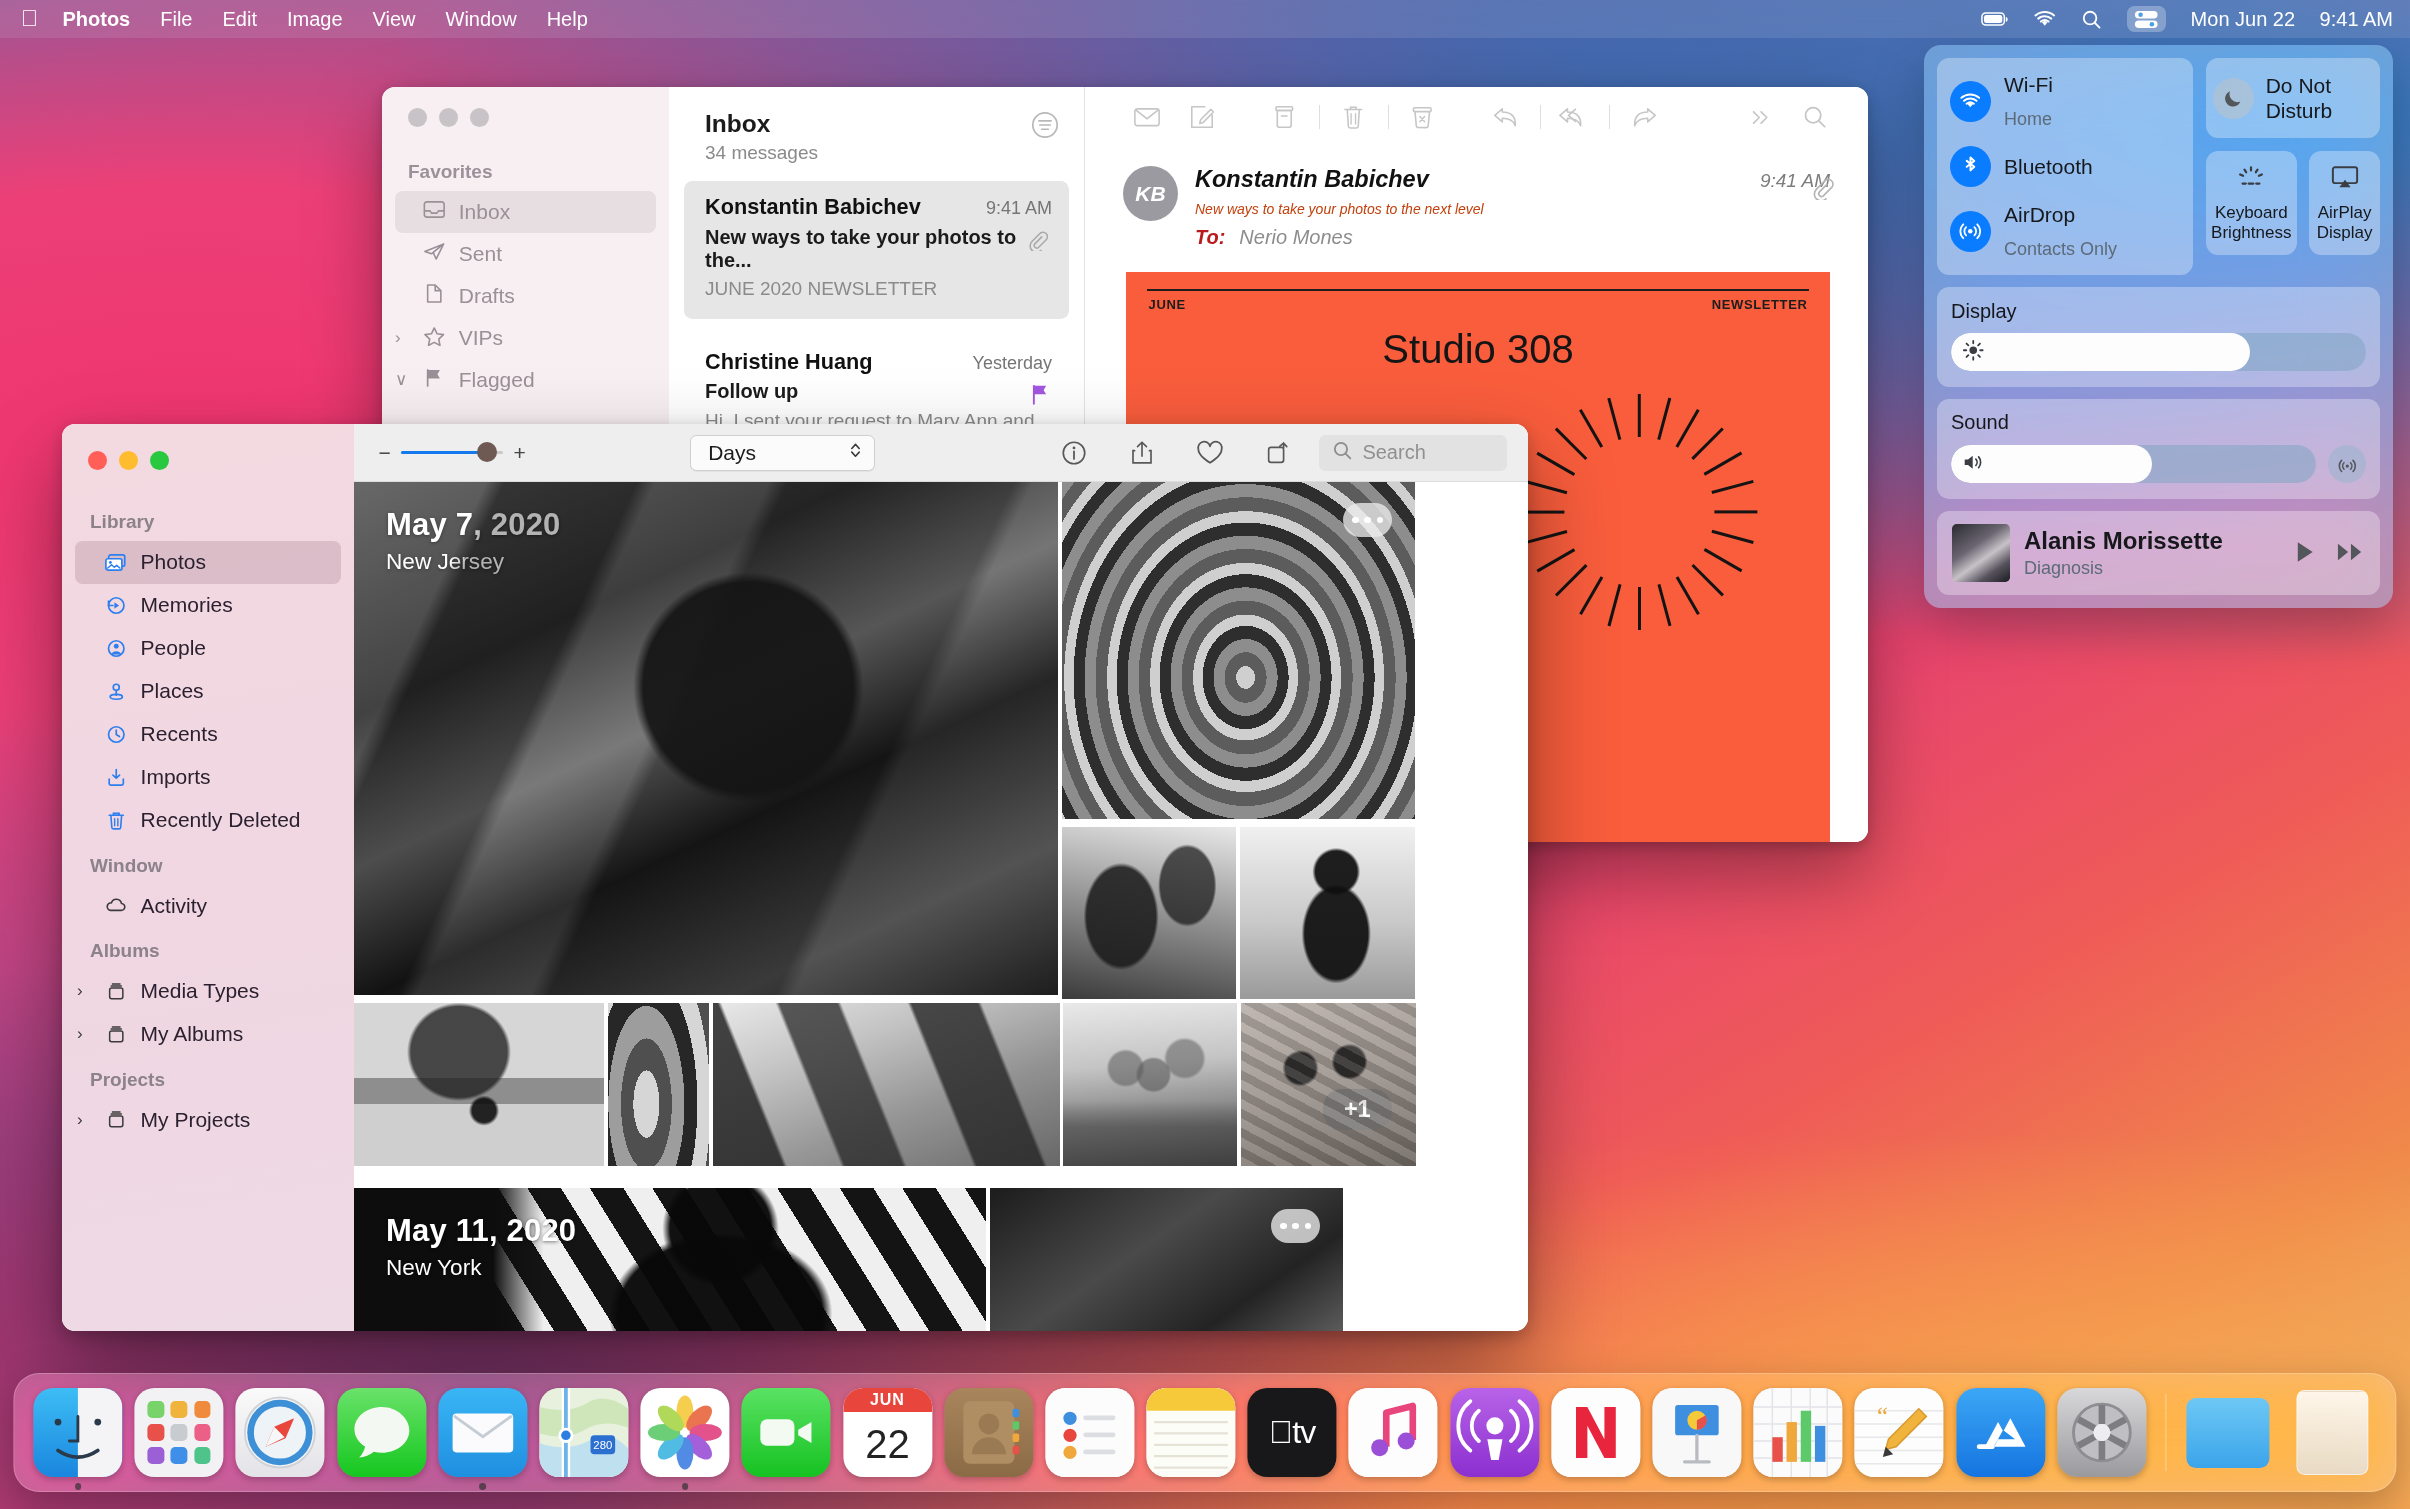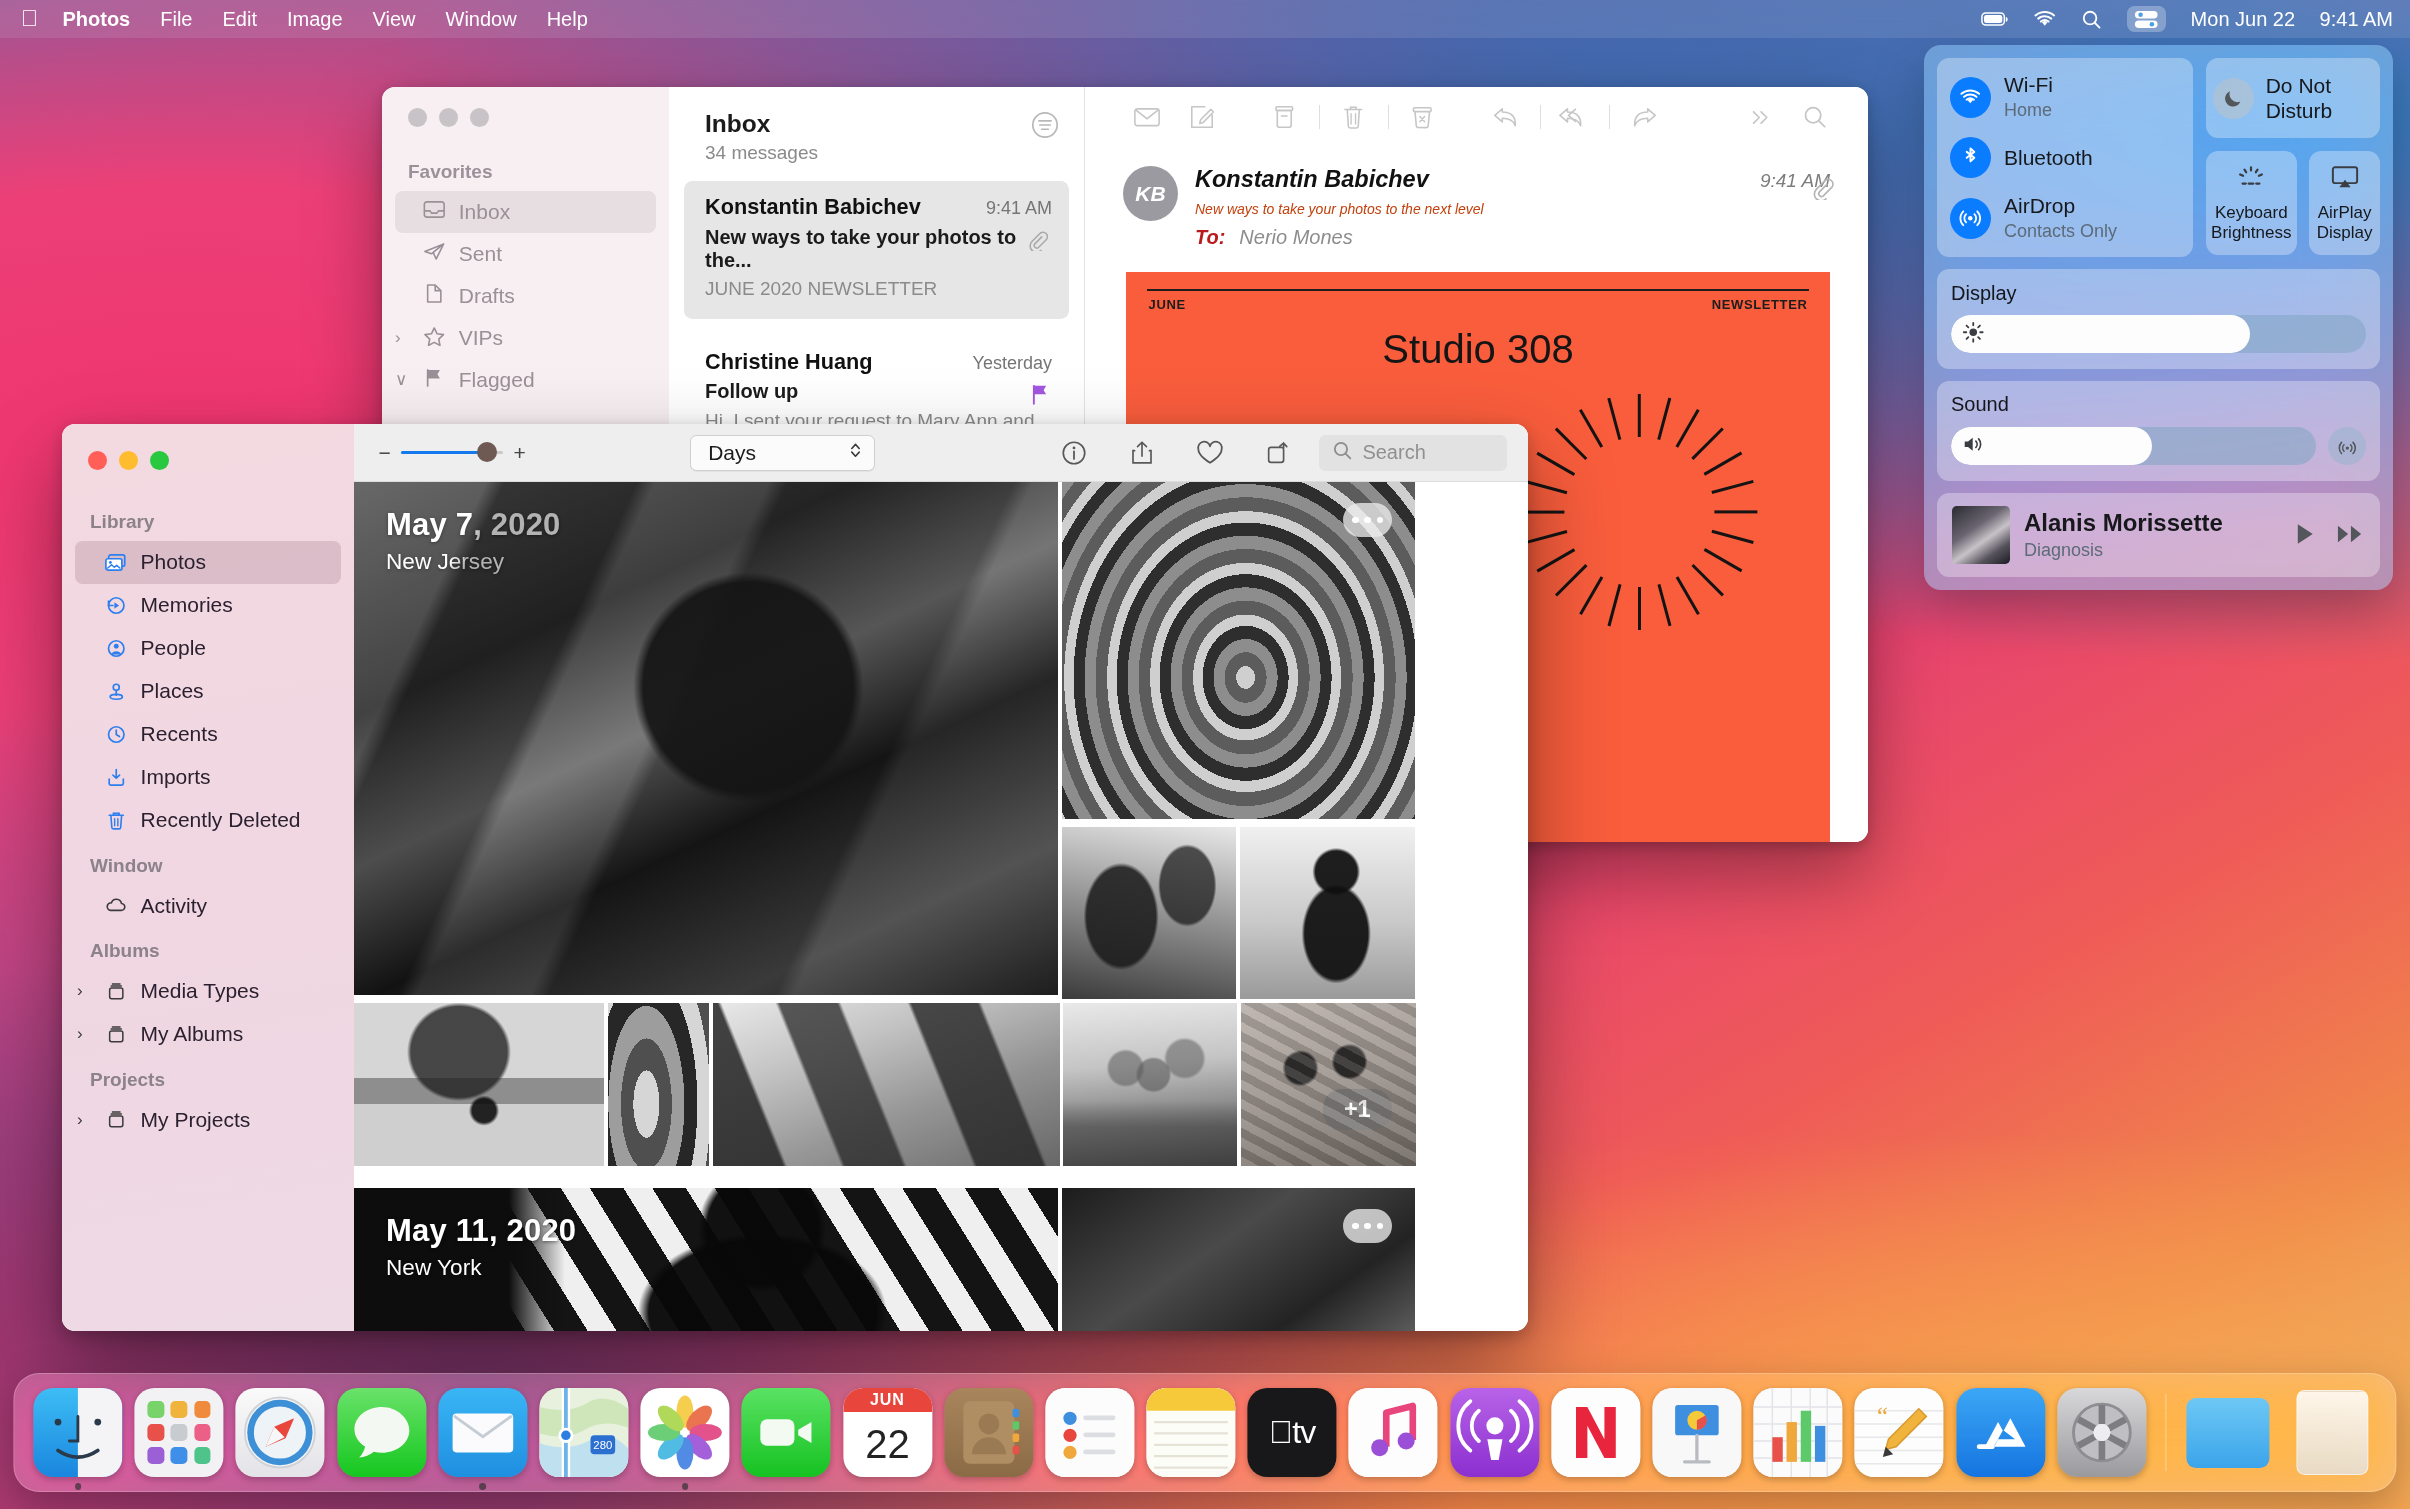--- a/index.html
+++ b/index.html
@@ -268,21 +268,21 @@
   }
   .cc-row-top { display: flex; gap: 12.2px; }
   .cc-card { background: rgba(255,255,255,0.32); border-radius: 12.2px; }
   .cc-conn { flex: 1.32; padding: 15px 13px; display: flex; flex-direction: column; gap: 16px; }
   .cc-conn-row { display: flex; align-items: center; gap: 13px; }
   .cc-dot {
     width: 41px; height: 41px; border-radius: 50%;
     background: #0a7cff; display: flex; align-items: center; justify-content: center; flex-shrink: 0;
   }
   .cc-conn-lbl { font-size: 21px; color: #16181c; font-weight: 500; line-height: 1.15; }
-  .cc-conn-sub { font-size: 18px; color: #5d6b79; margin-top: 3px; }
+  .cc-conn-sub { font-size: 18px; color: #5d6b79; margin-top: 12px; }
   .cc-right-col { flex: 1; display: flex; flex-direction: column; gap: 12.2px; }
   .cc-dnd { padding: 15px 7px; display: flex; align-items: center; gap: 12.2px; }
   .cc-dnd-ico { width: 41px; height: 41px; border-radius: 50%; background: rgba(190,195,200,0.55); display: flex; align-items: center; justify-content: center; flex-shrink: 0; }
   .cc-dnd-lbl { font-size: 21px; color: #16181c; font-weight: 500; line-height: 1.2; }
   .cc-small-row { display: flex; gap: 12.2px; }
   .cc-tile { flex: 1; padding: 13px 5.6px 11.3px; display: flex; flex-direction: column; align-items: center; gap: 8.5px; }
   .cc-tile-lbl { font-size: 17px; color: #16181c; text-align: center; line-height: 1.2; font-weight: 500; }
   .cc-slider-card { padding: 12.2px 14px 16px; }
   .cc-slider-title { font-size: 20px; color: #15171b; font-weight: 500; margin-bottom: 10.4px; }
   .cc-slider-wrap { display: flex; align-items: center; gap: 12.2px; }
@@ -845,21 +845,21 @@
           <div class="cell p-sky" style="width:347px;height:163px"></div>
           <div class="cell p-friends" style="width:174px;height:163px"></div>
           <div class="cell p-bikes" style="width:175px;height:163px">
             <div class="plus-badge">+1</div>
           </div>
         </div>
       </div>
 
       <div class="grid-sec" style="margin-top:22.6px">
         <div class="row">
-          <div class="cell p-stripe" style="width:704px;height:169px">
+          <div class="cell p-stripe" style="width:632px;height:169px">
             <div style="position:absolute;inset:0;background:radial-gradient(ellipse 26% 70% at 58% 74%, rgba(8,8,8,.96) 0 62%, rgba(8,8,8,0) 68%),radial-gradient(circle at 58% 24%, rgba(8,8,8,.96) 0 13%, rgba(8,8,8,0) 15%),linear-gradient(90deg,#0d0d0d 0 22%,rgba(13,13,13,0) 30%)"></div>
             <div class="date-ov">
               <div class="d1">May 11, 2020</div>
               <div class="d2">New York</div>
             </div>
           </div>
           <div class="cell p-dark" style="width:353px;height:169px">
             <div class="more-btn">
                 <i></i>
                 <i></i>

